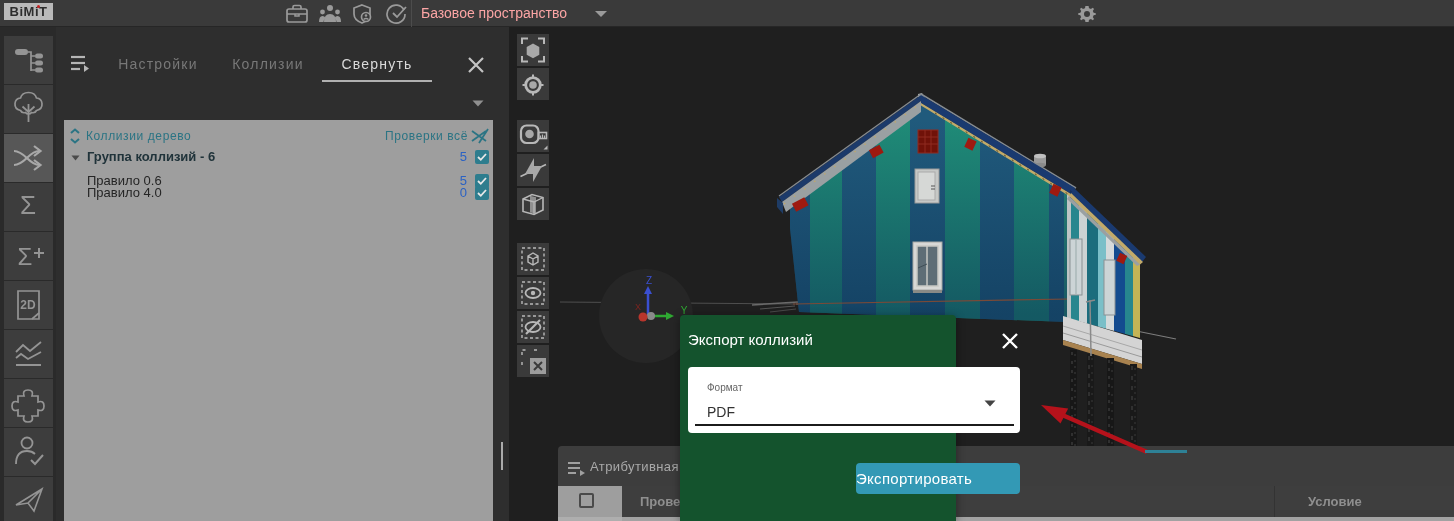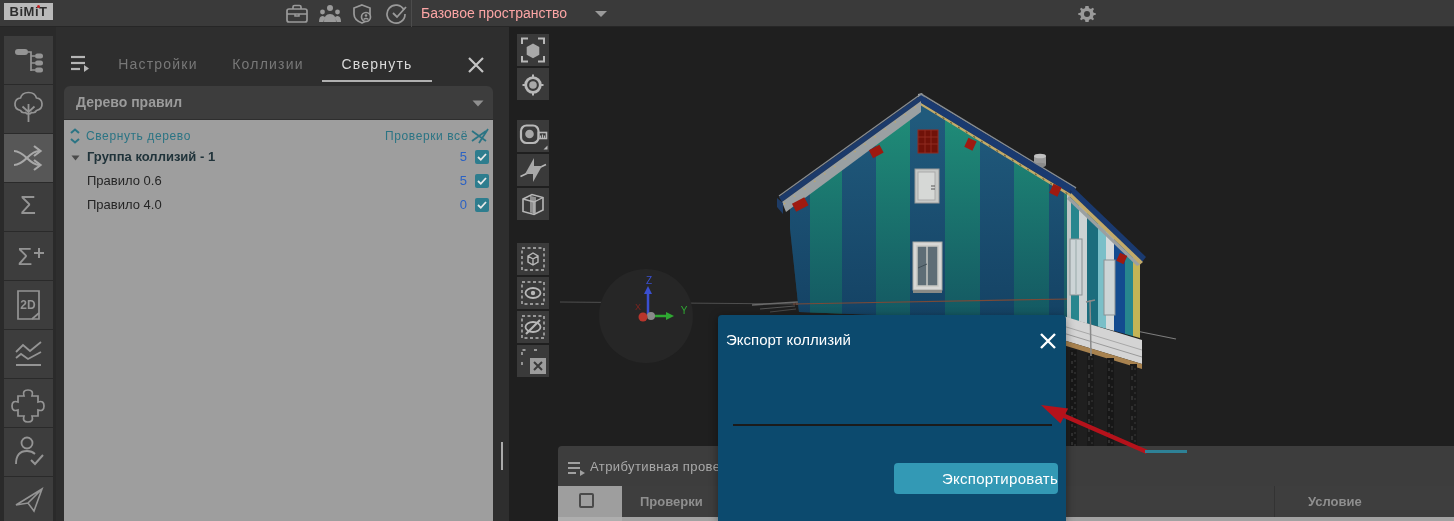--- a/index.html
+++ b/index.html
@@ -34,27 +34,27 @@
 
 #bpanel{position:absolute;left:52px;top:419px;width:896px;height:75px;background:#3d3d3d;border-top-left-radius:4px}
 #btitle{position:absolute;left:32px;top:13px;font-size:13px;color:#a9a9a9;letter-spacing:0.4px}
 #bhead{position:absolute;left:0;top:40px;width:896px;height:31px;background:#3e3e3e}
 #bchkcell{position:absolute;left:0;top:0;width:64px;height:31px;background:#9e9e9e}
 #bchk{position:absolute;left:21px;top:7px;width:15px;height:15px;border:2px solid #4a4a4a;border-radius:2px}
 .bcol{position:absolute;top:0;height:31px;line-height:31px;font-weight:bold;font-size:13px;color:#8f8f8f}
 #brow{position:absolute;left:0;top:71px;width:896px;height:4px;background:#a2a2a2}
 #browl{position:absolute;left:0;top:71px;width:64px;height:4px;background:#aeaeae}
 
-#modal{position:absolute;left:718px;top:315px;width:348px;height:206px;background:#0c4a6e;border-radius:4px 4px 0 0;z-index:40;box-shadow:0 2px 10px rgba(0,0,0,.4)}
+#modal{position:absolute;left:680px;top:315px;width:276px;height:206px;background:#14532d;border-radius:4px 4px 0 0;z-index:40;box-shadow:0 2px 10px rgba(0,0,0,.4)}
 #mtitle{position:absolute;left:8px;top:16px;font-size:15px;color:#fff}
 #mcard{position:absolute;left:8px;top:52px;width:332px;height:66px;background:#fff;border-radius:4px}
 #mlabel{position:absolute;left:19px;top:15px;font-size:10px;color:#666}
 #mvalue{position:absolute;left:19px;top:37px;font-size:14px;color:#333}
 #munder{position:absolute;left:15px;top:109px;width:319px;height:2px;background:#1b1b1b}
-#mbtn{position:absolute;left:176px;top:148px;width:164px;height:31px;background:#3399b5;border-radius:4px;color:#fff;font-size:15px;text-align:right;line-height:31px;letter-spacing:.3px}
+#mbtn{position:absolute;left:176px;top:148px;width:164px;height:31px;background:#3399b5;border-radius:4px;color:#fff;font-size:15px;text-align:left;line-height:31px;letter-spacing:.3px}
 
 #arrowsvg{position:absolute;left:0;top:0;z-index:50;pointer-events:none}
 svg{display:block}
 </style></head>
 <body>
 <div id="app">
 
 <div id="vp">
   <svg width="948" height="494" viewBox="506 27 948 494">
 
@@ -394,78 +394,84 @@
         </g>
     <polygon points="14,11 19,14.5 14,18" fill="#b5b5b5"></polygon>
   </svg>
   <div class="tab" style="left:156px;width:112px">Коллизии</div>
   <div class="tab" style="left:46px;width:112px">Настройки</div>
   <div class="tab on" style="left:266px;width:110px">Свернуть</div>
   <div id="tabline"></div>
   <svg class="abs" style="left:410px;top:28px" width="20" height="20" viewBox="0 0 20 20">
         <path d="M3,3 L17,17 M17,3 L3,17" stroke="#c3c3c3" stroke-width="2.2"></path>
       </svg>
-  <div id="dertitle">Дерево правил</div>
   <svg class="abs" style="left:416px;top:73px" width="12" height="7" viewBox="0 0 12 7">
         <polygon points="0.5,0.5 11.5,0.5 6,6.5" fill="#8f8f8f"></polygon>
       </svg>
   <div id="tree">
     <div class="trow" style="top:4px">
       <svg class="abs" style="left:5px;top:4px" width="12" height="16" viewBox="0 0 12 16">
             <g stroke="#2b7484" stroke-width="2" fill="none">
               <path d="M2,5 L6,1.5 L10,5"></path>
               <path d="M2,11 L6,14.5 L10,11"></path>
             </g>
           </svg>
-      <span class="tlink" style="position:absolute;left:22px">Свернуть дерево</span>
+      <span class="tlink" style="position:absolute;left:22px">Коллизии дерево</span>
       <span class="tlink" style="position:absolute;right:25px">Проверки всё</span>
       <svg class="abs" style="left:406px;top:4px" width="19" height="16" viewBox="0 0 19 16">
             <g stroke="#2b7484" stroke-width="1.8" fill="none">
               <path d="M2,3 L16,13 M16,3 L2,13 M18,1 L9,15"></path>
             </g>
           </svg>
     </div>
     <div class="trow" style="top:25px;font-weight:bold;color:#20333a">
       <svg class="abs" style="left:7px;top:10px" width="9" height="6" viewBox="0 0 9 6">
             <polygon points="0.5,0.5 8.5,0.5 4.5,5.5" fill="#4a4a4a"></polygon>
           </svg>
-      <span style="position:absolute;left:23px">Группа коллизий - 1</span>
+      <span style="position:absolute;left:23px">Группа коллизий - 6</span>
       <span class="tnum">5</span>
       <div class="tchk">
             <svg width="14" height="14" viewBox="0 0 14 14">
               <path d="M3,7 L5.8,9.8 L11,4" stroke="#e8e8e8" stroke-width="1.8" fill="none"></path>
             </svg>
           </div>
     </div>
     <div class="trow" style="top:49px">
       <span style="position:absolute;left:23px">Правило 0.6</span>
       <span class="tnum">5</span>
       <div class="tchk">
             <svg width="14" height="14" viewBox="0 0 14 14">
               <path d="M3,7 L5.8,9.8 L11,4" stroke="#e8e8e8" stroke-width="1.8" fill="none"></path>
             </svg>
           </div>
     </div>
-    <div class="trow" style="top:73px">
+    <div class="trow" style="top:61px">
       <span style="position:absolute;left:23px">Правило 4.0</span>
       <span class="tnum">0</span>
       <div class="tchk">
             <svg width="14" height="14" viewBox="0 0 14 14">
               <path d="M3,7 L5.8,9.8 L11,4" stroke="#e8e8e8" stroke-width="1.8" fill="none"></path>
             </svg>
           </div>
     </div>
   </div>
 </div>
 
 <div id="modal">
   <div id="mtitle">Экспорт коллизий</div>
   <svg class="abs" style="left:321px;top:17px" width="18" height="18" viewBox="0 0 18 18">
         <path d="M2,2 L16,16 M16,2 L2,16" stroke="#fff" stroke-width="2.4"></path>
       </svg>
+  <div id="mcard">
+    <div id="mlabel">Формат</div>
+    <div id="mvalue">PDF</div>
+    <svg class="abs" style="left:296px;top:33px" width="12" height="7" viewBox="0 0 12 7">
+          <polygon points="0.5,0.5 11.5,0.5 6,6.5" fill="#444"></polygon>
+        </svg>
+  </div>
   <div id="munder"></div>
   <div id="mbtn">Экспортировать</div>
 </div>
 
 <svg id="arrowsvg" width="1454" height="521" viewBox="0 0 1454 521">
   <line x1="1147" y1="452" x2="1060" y2="414" stroke="#b5121b" stroke-width="4.5"></line>
   <polygon points="1041,405 1060.5,423.5 1068.2,408.5" fill="#b5121b"></polygon>
   <rect x="1145" y="450" width="42" height="3" fill="#2e8196"></rect>
 </svg>
 

